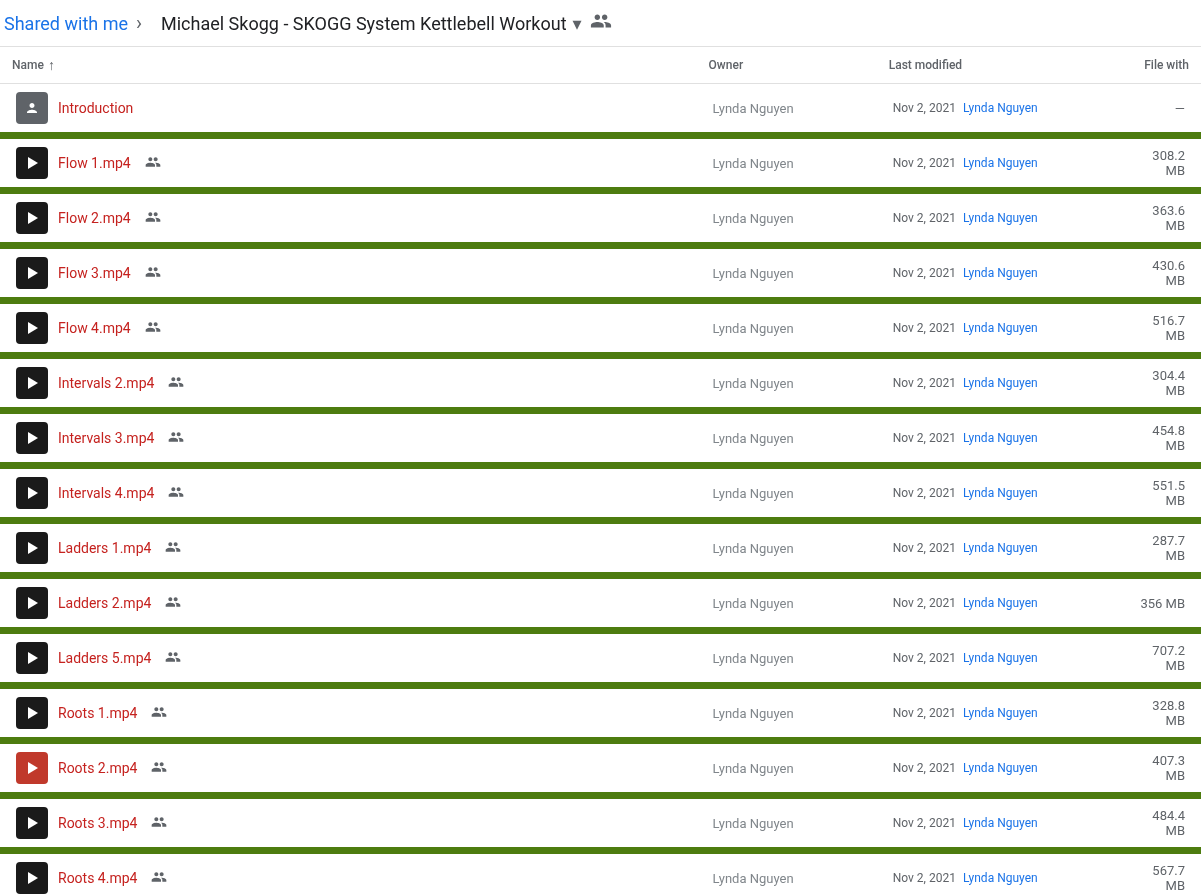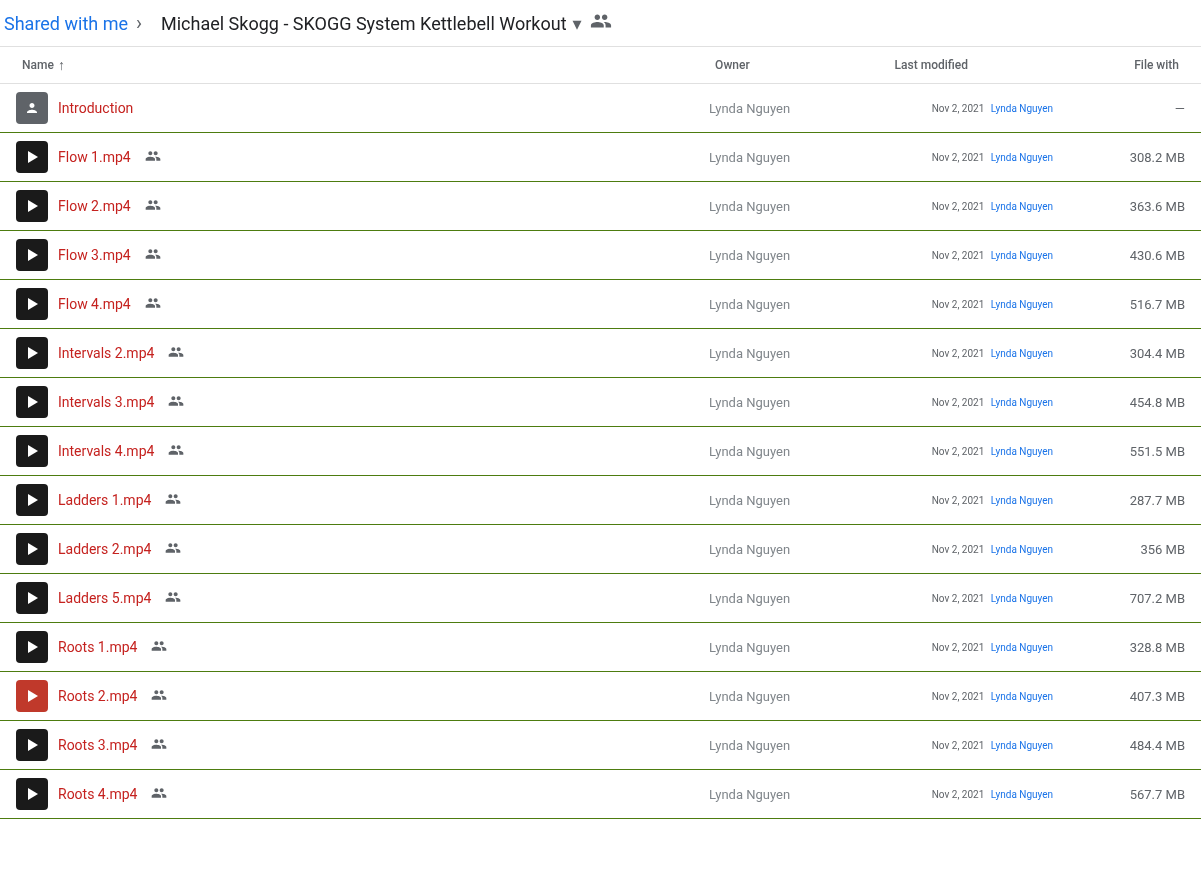--- a/index.html
+++ b/index.html
@@ -45,39 +45,39 @@
 
     
     .file-table {
       width: 100%;
       border-collapse: collapse;
     }
     .file-table thead tr {
       border-bottom: 1px solid #e0e0e0;
     }
     .file-table thead th {
-      padding: 10px 22px;
+      padding: 10px 12px;
       text-align: left;
       font-size: 12px;
       font-weight: 500;
       color: #5f6368;
       white-space: nowrap;
     }
     .th-name {
       width: 60%;
       display: flex;
       align-items: center;
       gap: 4px;
     }
     .sort-icon {
       font-size: 14px;
       color: #5f6368;
     }
     .file-table tbody tr {
-      border-bottom: 1px solid #4d7c0f;
+      border-bottom: 7px solid #4d7c0f;
       cursor: pointer;
     }
     .file-table td {
       padding: 8px 16px;
       vertical-align: middle;
     }
     .td-name {
       display: flex;
       align-items: center;
       gap: 10px;
@@ -91,24 +91,23 @@
       font-size: 14px;
       margin-left: 4px;
     }
     .td-owner {
       color: #80868b;
       font-size: 13px;
       width: 15%;
     }
     .td-modified {
       color: #5f6368;
-      font-size: 10px;
+      font-size: 12px;
       width: 20%;
       white-space: nowrap;
-      text-align: center;
     }
     .td-modified .modifier-name {
       color: #1a73e8;
       margin-left: 4px;
     }
     .td-size {
       color: #5f6368;
       font-size: 13px;
       width: 10%;
       text-align: right;

